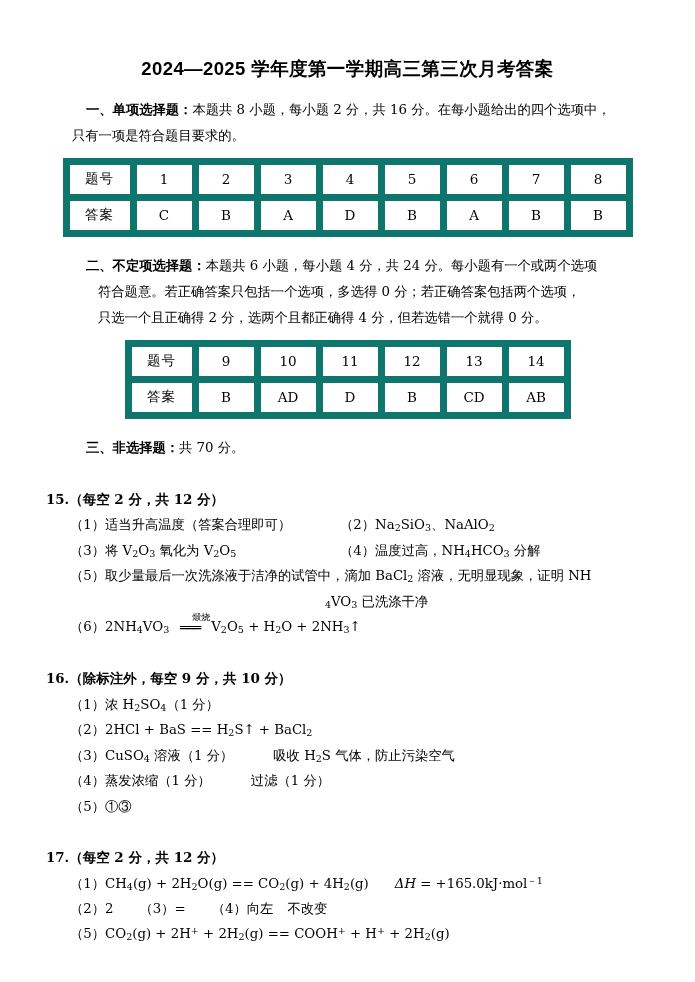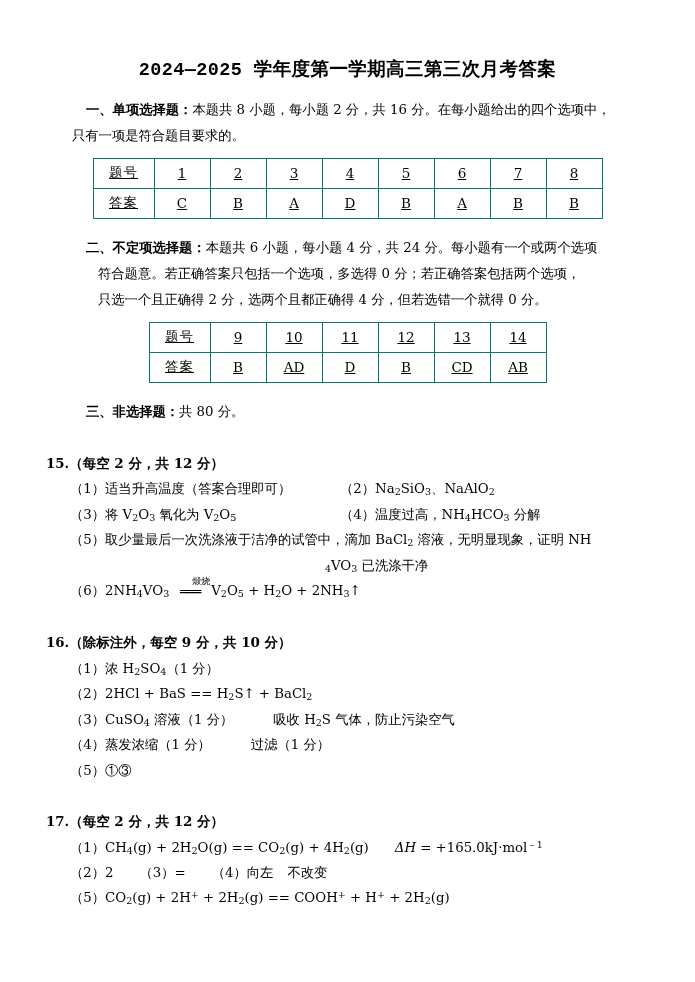--- a/index.html
+++ b/index.html
@@ -21,21 +21,21 @@
     height: 982px;
     padding: 0;
     box-sizing: border-box;
   }
   .title {
     text-align: center;
     font-size: 18.5px;
     font-weight: bold;
     letter-spacing: 0.4px;
     margin-top: 56px;
-    font-family: Liberation Mono, monospace;
+    font-family: Liberation Sans, sans-serif;
   }
   .subject {
     text-align: center;
     font-size: 21px;
     font-weight: bold;
     margin-top: 16px;
     letter-spacing: 9px;
   }
   .section {
     margin-top: 16px;
@@ -51,25 +51,24 @@
   }
   .sec-indent {
     text-indent: 26px;
   }
   table.ansTable {
     border-collapse: collapse;
     margin: 9px auto 0 auto;
     font-size: 13.5px;
   }
   table.ansTable td {
-    border: 1px solid #0f766e;
+    border: 7px solid #0f766e;
     text-align: center;
     vertical-align: middle;
     height: 27px;
-    text-decoration: underline;
   }
   table.ansTable td.hdr {
     width: 58px;
     letter-spacing: 1px;
   }
   table.ansTable td.cell {
     width: 53px;
     font-family: "DejaVu Serif", "Liberation Serif", serif;
   }
   table.ansTable2 td.cell {
@@ -207,21 +206,21 @@
       <td class="cell">D</td>
       <td class="cell">B</td>
       <td class="cell">CD</td>
       <td class="cell">AB</td>
     </tr>
   </tbody>
     </table>
 
   <div class="section">
     <div>
-      <span class="section-head">三、非选择题：</span><span>共 80 分。</span>
+      <span class="section-head">三、非选择题：</span><span>共 70 分。</span>
     </div>
   </div>
 
   <div class="q-block">
     <div>
       <span class="q-num">15.</span><span class="q-title">（每空 2 分，共 12 分）</span>
     </div>
     <div class="two-col">
       <div class="c1">（1）适当升高温度（答案合理即可）</div>
       <div class="c2">

